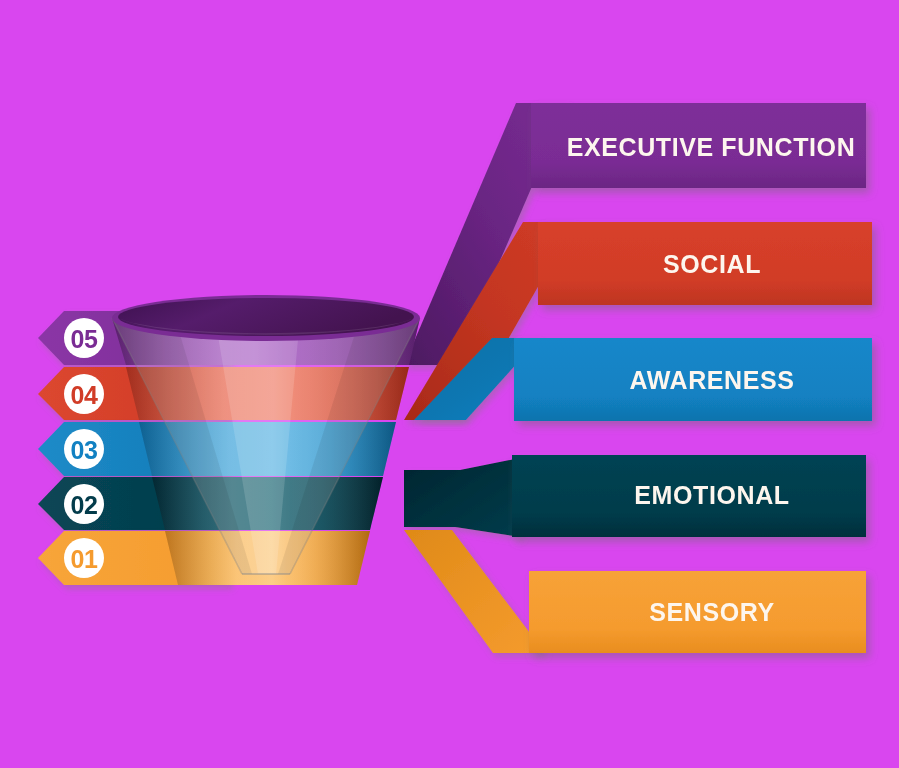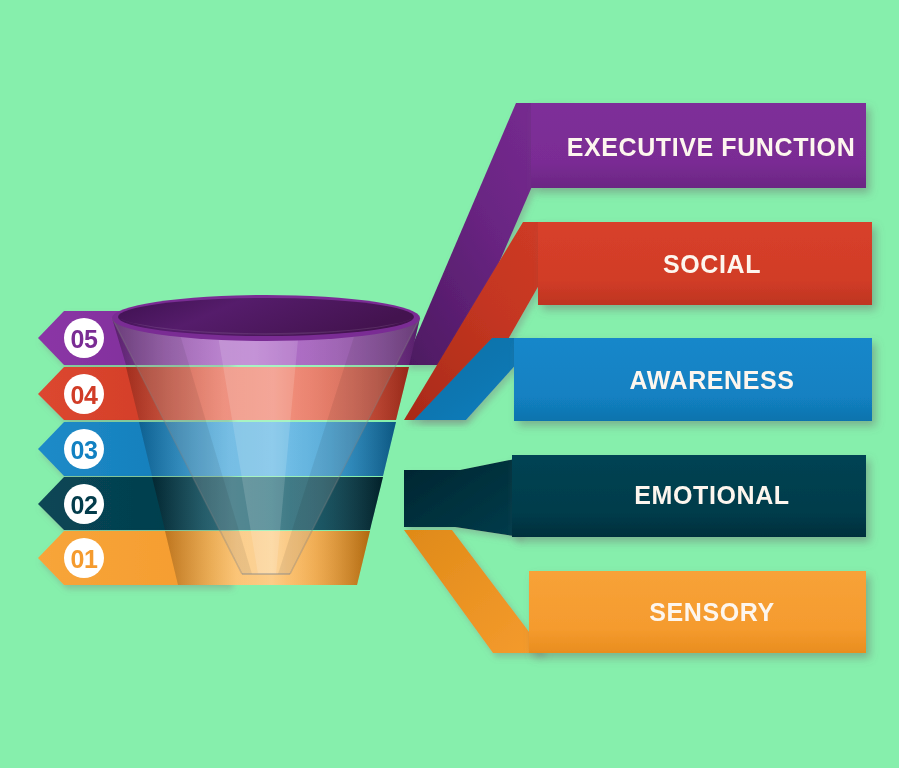--- a/index.html
+++ b/index.html
@@ -2,21 +2,21 @@
 <html><head>
 <meta charset="utf-8">
 <title>Funnel Infographic</title>
 <style>
   html,body{margin:0;padding:0;background:#ffffff;}
   body{
     width:899px;height:768px;
     font-family:"Liberation Sans","DejaVu Sans",sans-serif;
     overflow:hidden;
   }
-  #stage{position:relative;width:899px;height:768px;background:#86efac;}
+  #stage{position:relative;width:899px;height:768px;background:#d946ef;}
   #stage svg{position:absolute;left:0;top:0;width:899px;height:768px;}
 
   .badge-num{
     font-family:"Liberation Sans","DejaVu Sans",sans-serif;
     font-weight:bold;
     font-size:25px;
     letter-spacing:-0.5px;
     text-anchor:middle;
     dominant-baseline:central;
   }

